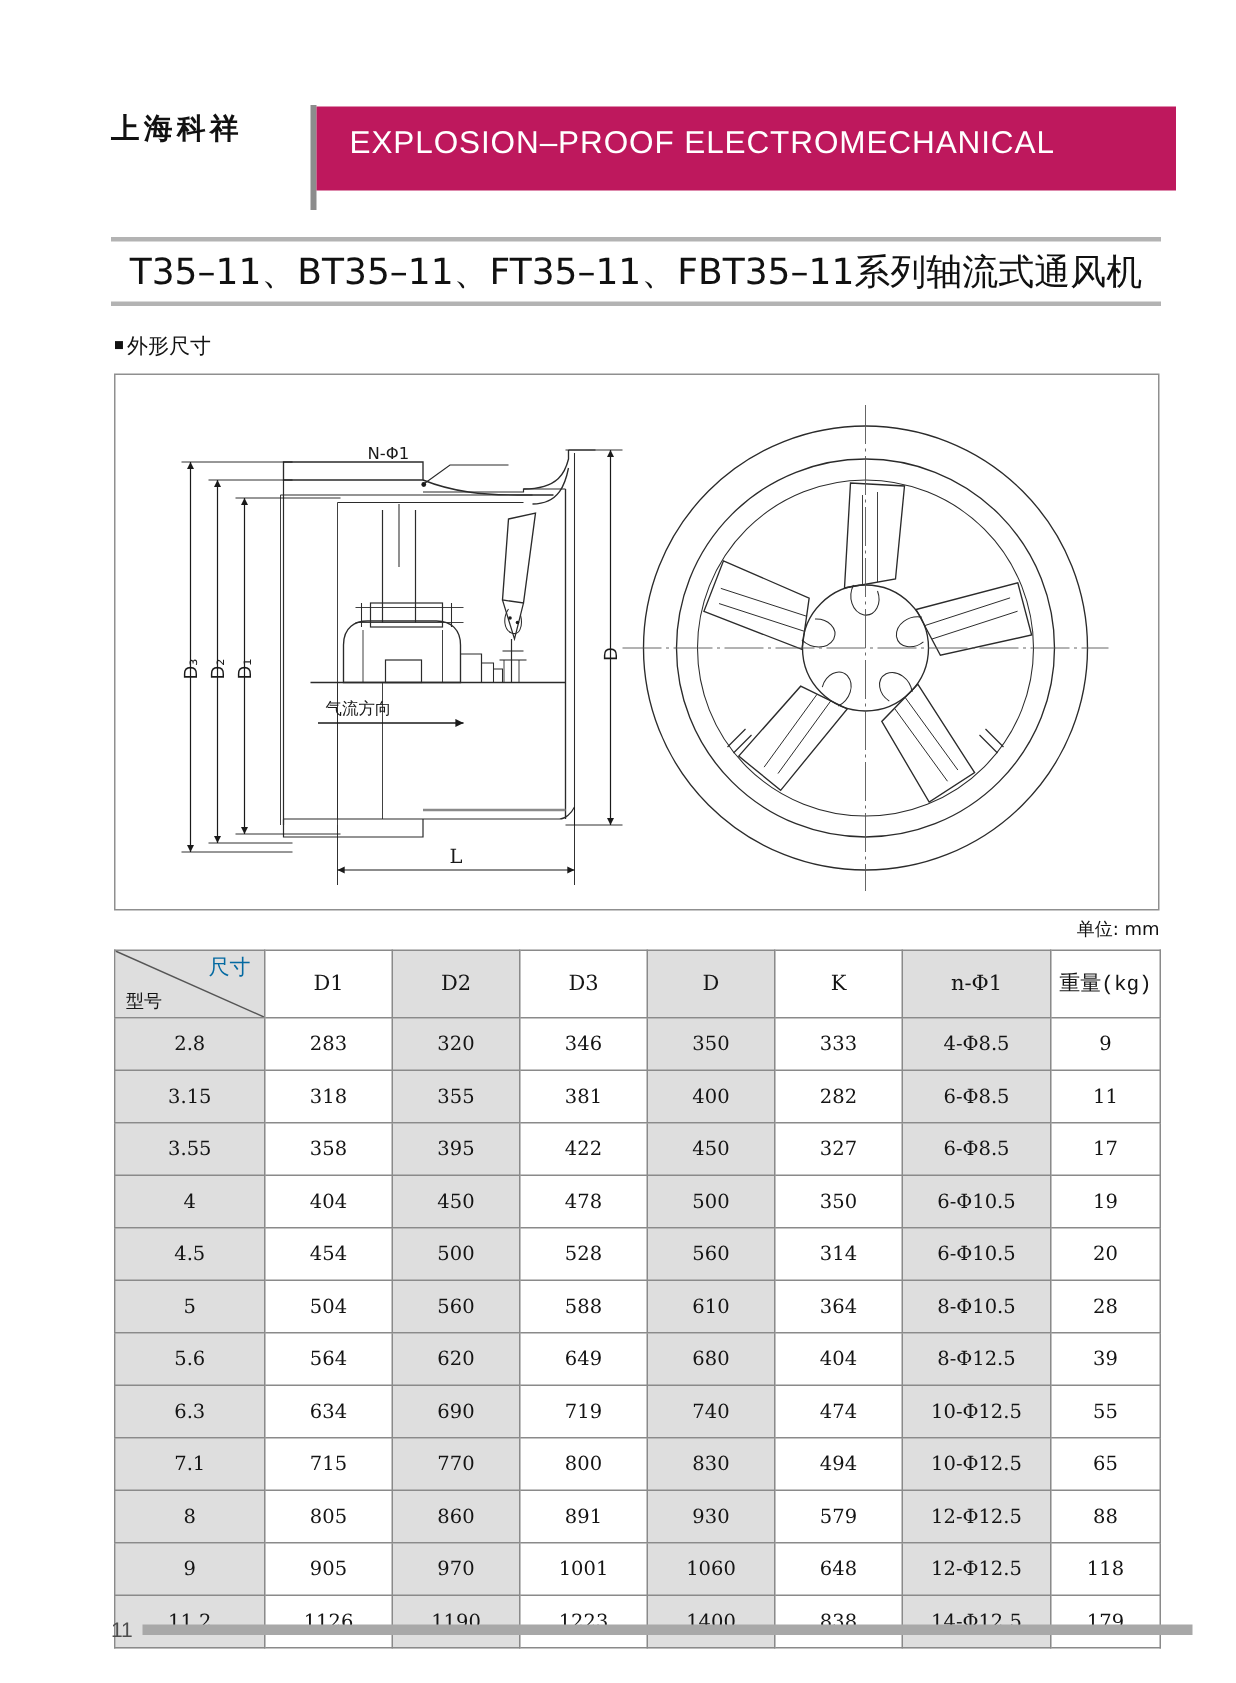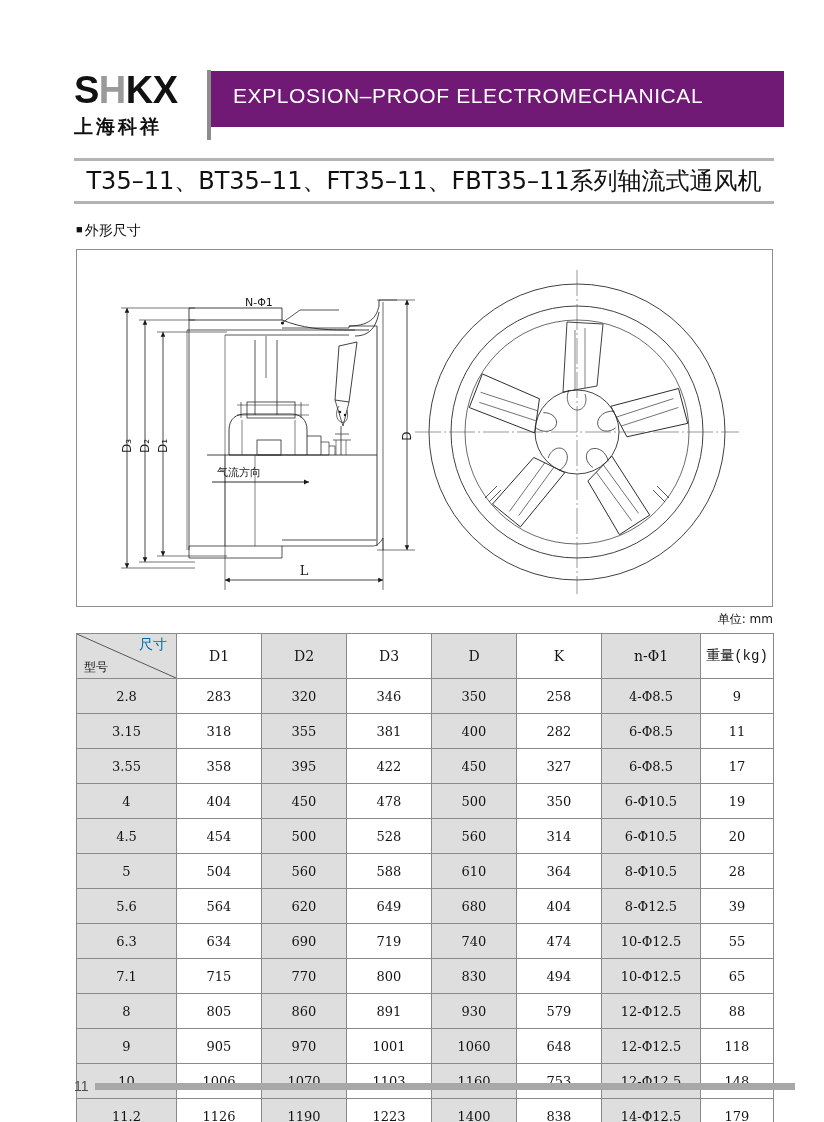--- a/index.html
+++ b/index.html
@@ -59,21 +59,21 @@
     width: 4px;
     height: 70px;
     background: #8c8c8c;
   }
   #banner {
     position: absolute;
     left: 211px;
     top: 71px;
     width: 573px;
     height: 56px;
-    background: #701a75;
+    background: #be185d;
   }
   #banner-text {
     position: absolute;
     left: 22px;
     top: 13px;
     font-size: 21px;
     letter-spacing: 0.6px;
     color: #ffffff;
     white-space: nowrap;
     font-family: "Liberation Sans", sans-serif;
@@ -244,21 +244,20 @@
     height: 7px;
     background: #a8a8a8;
   }
 </style>
 </head>
 <body>
 
 <div id="header">
 
   <div id="logo-block">
-    <div id="logo-mark"><span>S</span><span class="gray-h">H</span><span>KX</span></div>
     <div id="logo-cn">上海科祥</div>
   </div>
 
   <div id="logo-divider"></div>
 
   <div id="banner">
     <div id="banner-text">EXPLOSION–PROOF  ELECTROMECHANICAL</div>
   </div>
 </div>
 
@@ -459,21 +458,21 @@
         <th class="col-plain hdr-cn">重量(kg)</th>
       </tr>
     </thead>
     <tbody id="spec-table-body">
         <tr>
           <td class="col-shade">2.8</td>
           <td class="col-plain">283</td>
           <td class="col-shade">320</td>
           <td class="col-plain">346</td>
           <td class="col-shade">350</td>
-          <td class="col-plain">258</td>
+          <td class="col-plain">333</td>
           <td class="col-shade">4-Φ8.5</td>
           <td class="col-plain">9</td>
         </tr>
         <tr>
           <td class="col-shade">3.15</td>
           <td class="col-plain">318</td>
           <td class="col-shade">355</td>
           <td class="col-plain">381</td>
           <td class="col-shade">400</td>
           <td class="col-plain">282</td>
@@ -564,30 +563,20 @@
           <td class="col-shade">9</td>
           <td class="col-plain">905</td>
           <td class="col-shade">970</td>
           <td class="col-plain">1001</td>
           <td class="col-shade">1060</td>
           <td class="col-plain">648</td>
           <td class="col-shade">12-Φ12.5</td>
           <td class="col-plain">118</td>
         </tr>
         <tr>
-          <td class="col-shade">10</td>
-          <td class="col-plain">1006</td>
-          <td class="col-shade">1070</td>
-          <td class="col-plain">1103</td>
-          <td class="col-shade">1160</td>
-          <td class="col-plain">753</td>
-          <td class="col-shade">12-Φ12.5</td>
-          <td class="col-plain">148</td>
-        </tr>
-        <tr>
           <td class="col-shade">11.2</td>
           <td class="col-plain">1126</td>
           <td class="col-shade">1190</td>
           <td class="col-plain">1223</td>
           <td class="col-shade">1400</td>
           <td class="col-plain">838</td>
           <td class="col-shade">14-Φ12.5</td>
           <td class="col-plain">179</td>
         </tr>
       </tbody>

